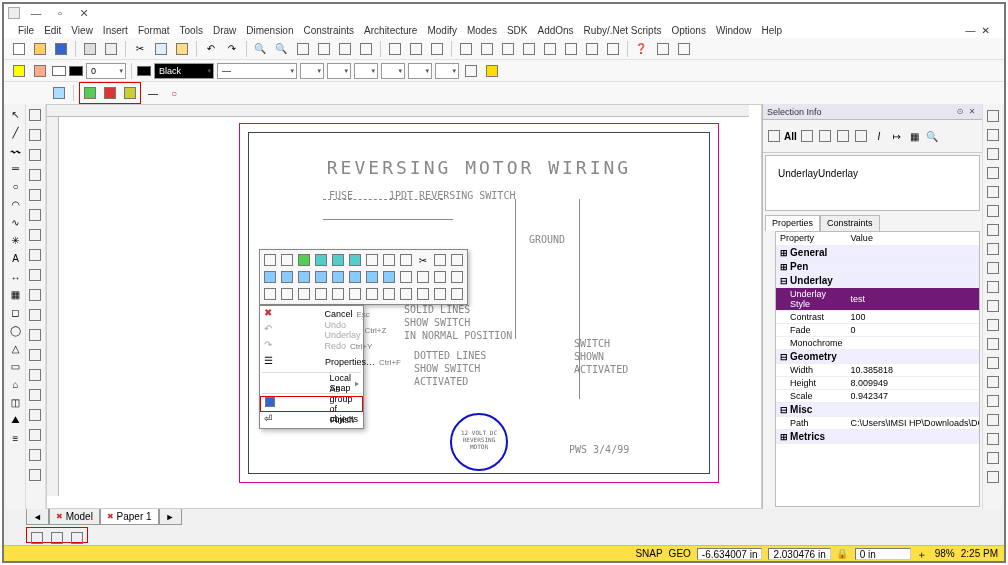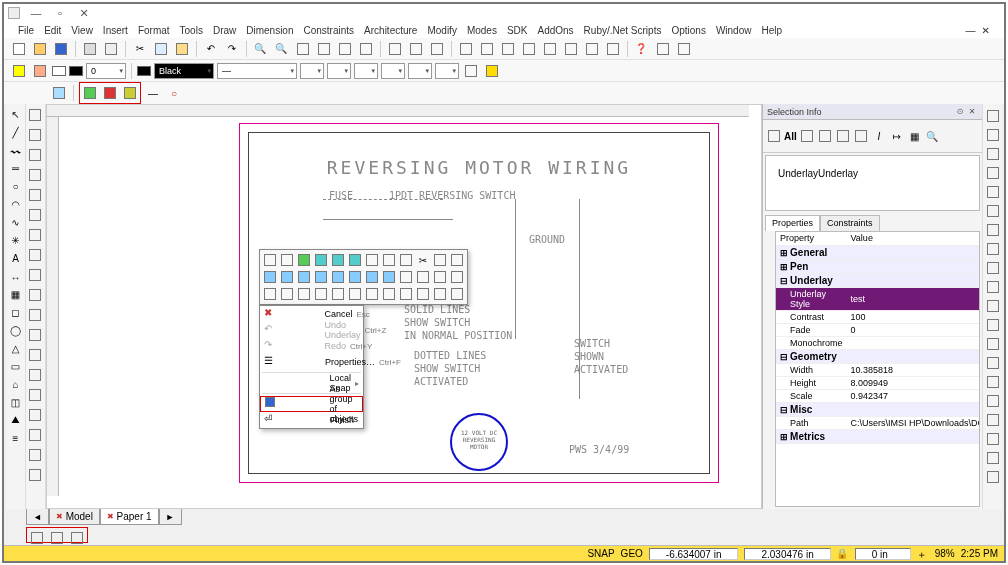--- a/index.html
+++ b/index.html
@@ -90,21 +90,21 @@
   .bottomtabs { position: absolute; bottom: 36px; left: 22px; height: 16px; display: flex; gap: 0; }
   .bottomtabs .btab { border: 1px solid #999; border-top: none; padding: 1px 6px; font-size: 9px; background: #eee; display: flex; align-items: center; gap: 3px; }
   .bottomtabs .btab.active { background: #fff; }
   .bottomtabs .btab .x { color: #c33; font-size: 8px; }
 
   .bottom-mini { position: absolute; bottom: 18px; left: 22px; height: 16px; display: flex; gap: 0; }
 
   
   .statusbar { position: absolute; bottom: 0; left: 0; right: 0; height: 16px; background: #fde047; border-top: 1px solid #bbb; display: flex; align-items: center; gap: 6px; padding: 0 6px; font-size: 9px; }
   .statusbar .spacer { flex: 1; }
-  .statusbar .fld { border: 1px inset #ccc; background: #fff; padding: 0 16px; min-width: 56px; height: 12px; }
+  .statusbar .fld { border: 1px inset #ccc; background: #fff; padding: 0 4px; min-width: 56px; height: 12px; }
   .statusbar .ico { width: 12px; height: 12px; }
 
   
   .sqicon { width: 12px; height: 12px; border: 1px solid #777; }
 </style>
 </head>
 <body>
 
 <div class="outer">
 

